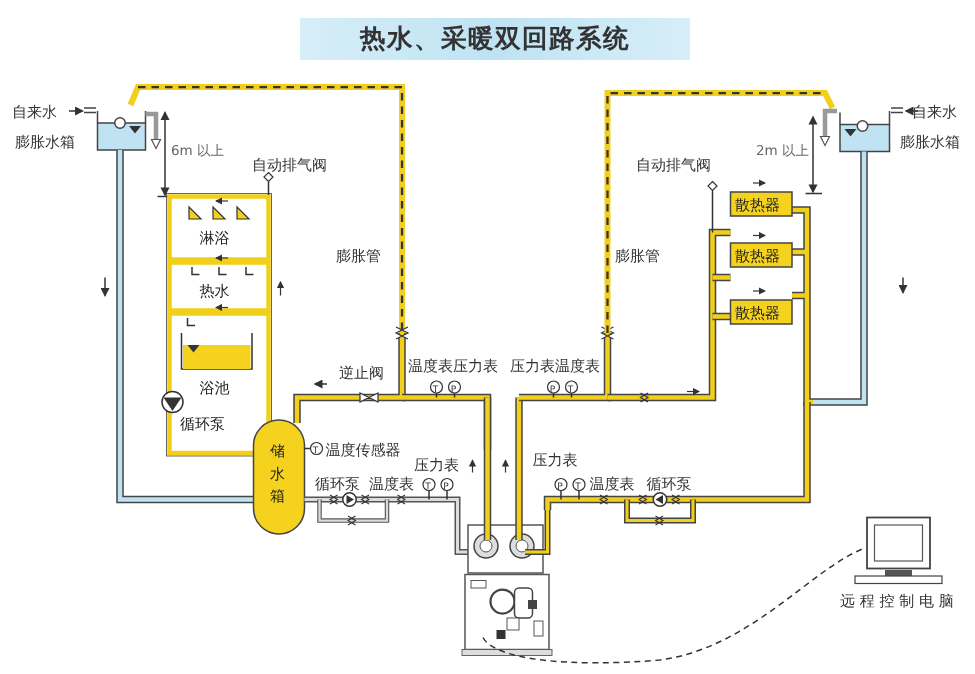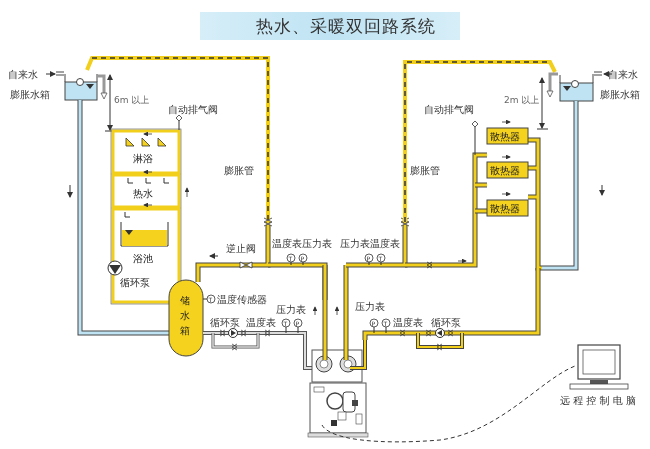--- a/index.html
+++ b/index.html
@@ -1,22 +1,22 @@
 <!DOCTYPE html>
 <html><head>
 <meta charset="utf-8">
 <style>
   html, body { margin:0; padding:0; background:#ffffff; }
   body { width:650px; height:449px; position:relative; overflow:hidden;
          font-family:"DejaVu Sans", sans-serif; }
   #title-bar { position:absolute; left:200px; top:12px; width:260px; height:28px;
                background:linear-gradient(90deg,#d6eef8 0%,#bfe3f3 50%,#d6eef8 100%); }
-  #title { position:absolute; left:16px; top:0; width:260px; height:28px; line-height:28px;
+  #title { position:absolute; left:0; top:0; width:260px; height:28px; line-height:28px;
            text-align:center; font-size:17px; color:#333; letter-spacing:1px;
-           font-family:"DejaVu Serif", serif; }
+           font-family:"DejaVu Serif", serif;font-weight:bold; }
   svg { position:absolute; left:0; top:0; }
   .lbl { font-family:"DejaVu Sans", sans-serif; font-size:10px; fill:#333; }
   .lbl-s { font-family:"DejaVu Sans", sans-serif; font-size:9px; fill:#666; }
   .lbl-box { font-family:"DejaVu Sans", sans-serif; font-size:10px; fill:#222; }
 </style>
 </head>
 <body>
 
 <div id="title-bar">
   <div id="title">热水、采暖双回路系统</div>

